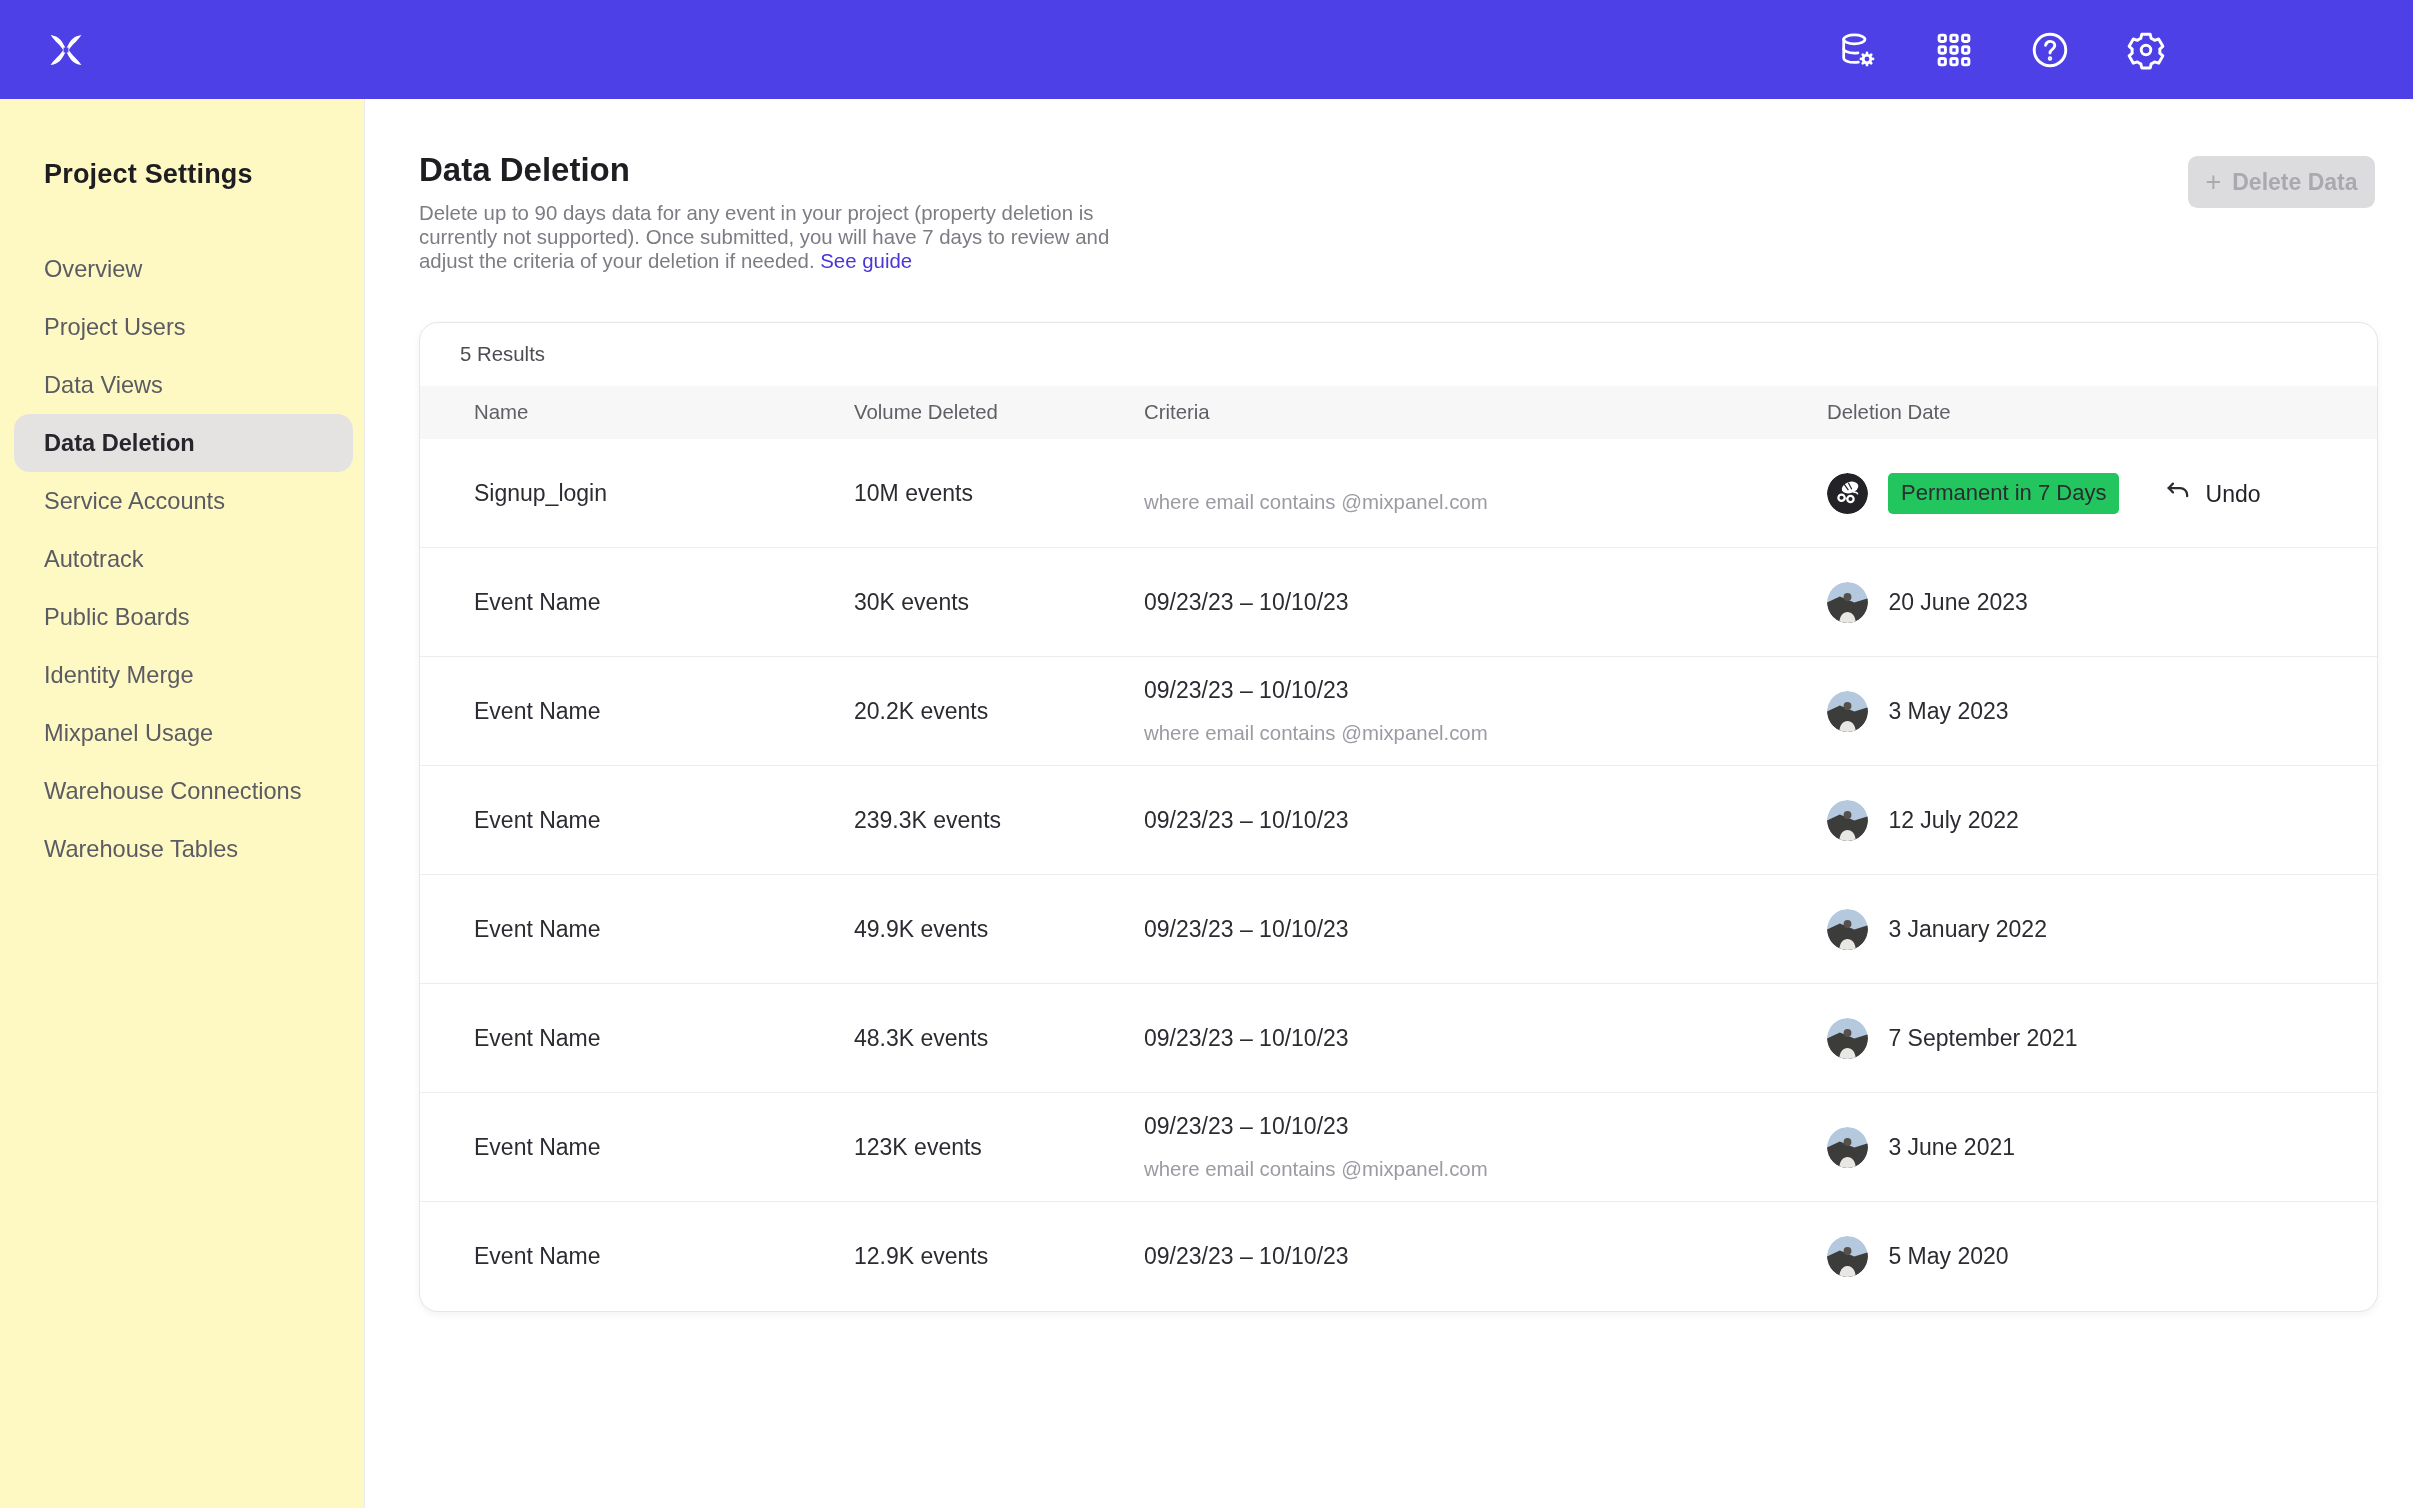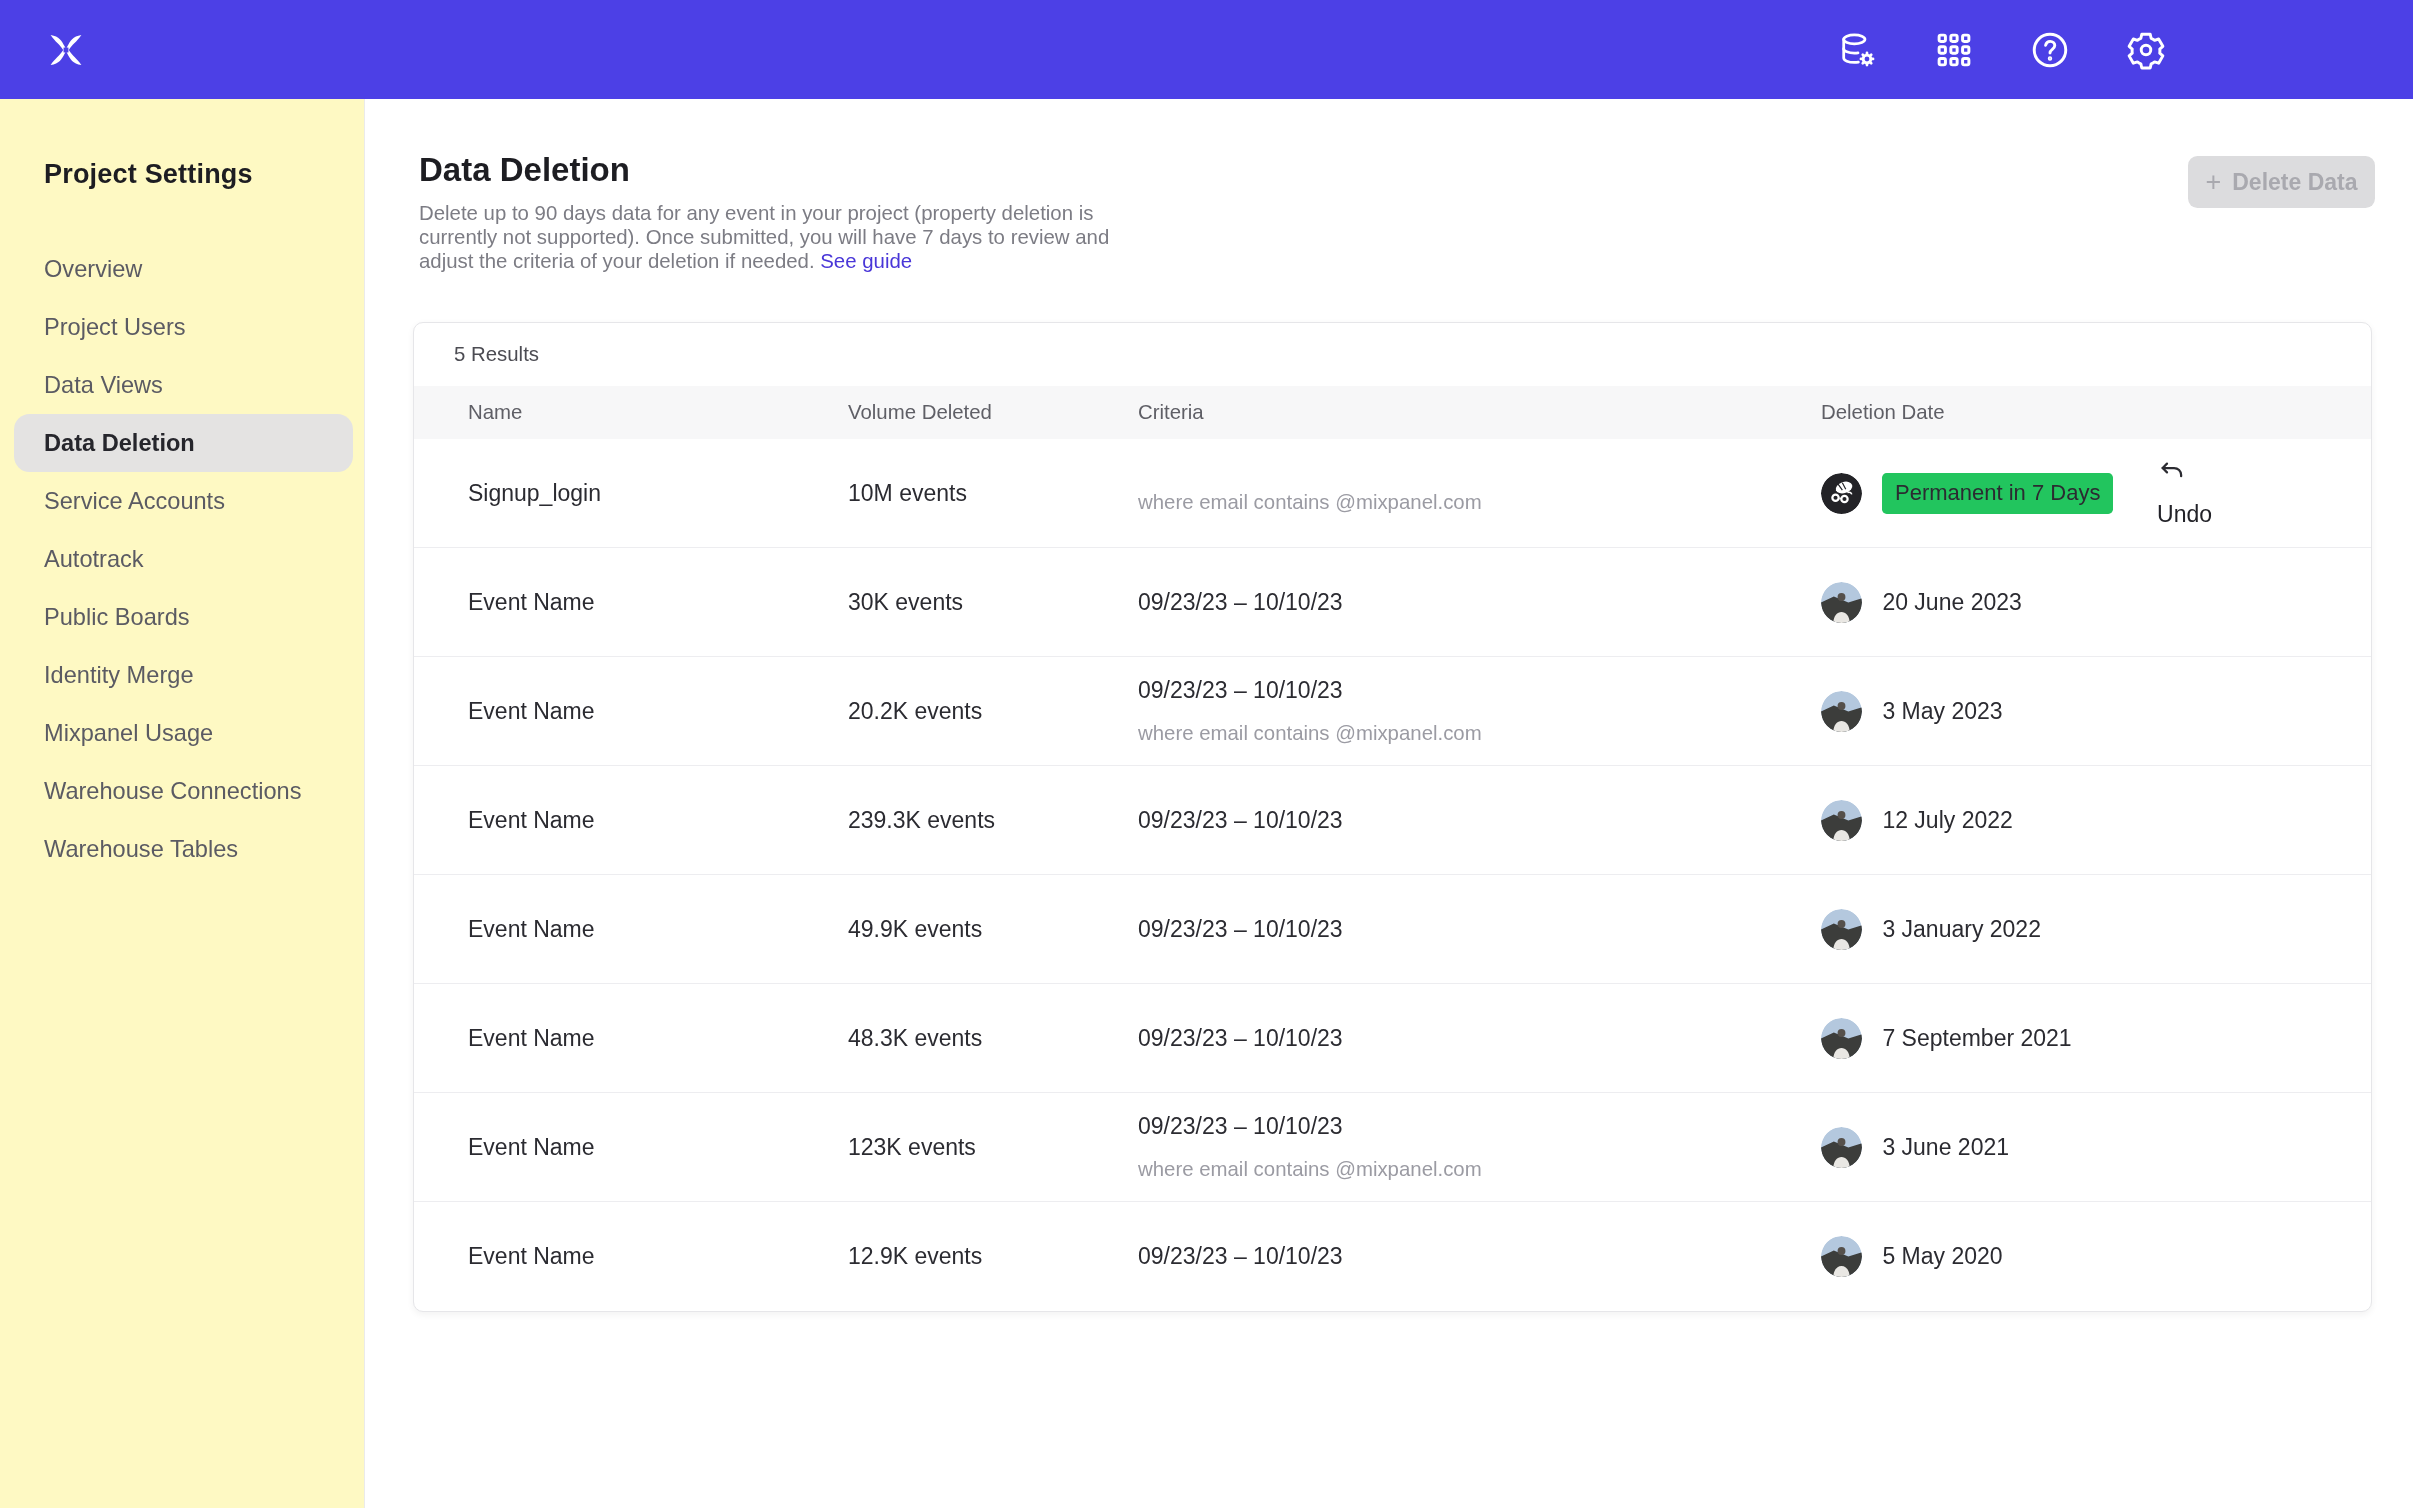--- a/index.html
+++ b/index.html
@@ -31,40 +31,40 @@
     line-height:24px; color:#7c7c84; width:707px; }
   .desc-line { display:block; }
   .desc-line3 { display:inline; }
   .see-guide { display:inline; color:#4936d8; text-decoration:none; cursor:pointer; }
   .delete-btn { position:absolute; left:1823px; top:57px; width:187px; height:52px;
     background:#dcdcde; border:none; border-radius:9.4px; display:flex;
     align-items:center; justify-content:center; gap:11px; color:#a9a9af;
     font-size:23px; font-weight:700; cursor:default; font-family:inherit; }
   .plus { font-size:27px; font-weight:400; line-height:1; }
 
-  .card { position:absolute; left:48px; top:223px; width:1959px; height:990px;
-    background:#ffffff; border:0.8px solid #e6e6e9; border-radius:10px;
+  .card { position:absolute; left:54px; top:223px; width:1959px; height:990px;
+    background:#ffffff; border:0.8px solid #e6e6e9; border-radius:19px;
     box-shadow:0 2.4px 7.9px rgba(0,0,0,.05); overflow:hidden; }
   .results-bar { height:63px; display:flex; align-items:center; padding-left:40px;
     font-size:20.4px; color:#4c4c53; }
   .thead { height:53px; background:#f7f7f8; display:grid;
     grid-template-columns:380px 290px 683px 1fr; align-items:center;
     padding-left:54px; font-size:20.4px; color:#5f5f66; }
   .trow { height:109px; display:grid; grid-template-columns:380px 290px 683px 1fr;
     align-items:center; padding-left:54px; border-bottom:0.8px solid #ededf0;
     font-size:23px; color:#2b2b31; }
   .trow:last-child { border-bottom:none; }
   .crit-sub { font-size:20.4px; color:#9b9ba3; margin-top:18px; }
   .del-cell { display:flex; align-items:center; }
   .avatar { width:41px; height:41px; border-radius:50%; flex:none; margin-right:20.4px; }
   .badge { background:#22c55e; border-radius:4.7px; height:41px; display:flex;
     align-items:center; padding:0 12.6px; font-size:22px; color:#2b2b31; }
-  .undo { display:flex; align-items:flex-start; gap:12.6px; margin-left:44px;
+  .undo { display:flex; align-items:flex-end; gap:12.6px; margin-left:44px;
     background:none; border:none; font-family:inherit; font-size:23px;
-    font-weight:500; color:#222228; cursor:pointer;flex-direction:column; }
+    font-weight:500; color:#222228; cursor:pointer; }
 </style>
 </head>
 <body>
 
 <header class="topbar">
   <div class="logo">
     <svg width="42" height="42" viewBox="0 0 24 24">
       <path fill="#ffffff" d="M3.2 3.4 C8.2 4.2 9.6 6.8 11.2 9.9 L12 11.4 L12.8 9.9 C14.4 6.8 15.8 4.2 20.8 3.4 C18 7.6 15.6 8.6 13.6 12 C15.6 15.4 18 16.4 20.8 20.6 C15.8 19.8 14.4 17.2 12.8 14.1 L12 12.6 L11.2 14.1 C9.6 17.2 8.2 19.8 3.2 20.6 C6 16.4 8.4 15.4 10.4 12 C8.4 8.6 6 7.6 3.2 3.4 Z"></path>
       <rect x="10.6" y="10.6" width="2.8" height="2.8" fill="#4c40e6" transform="rotate(0 12 12)"></rect>
     </svg>

